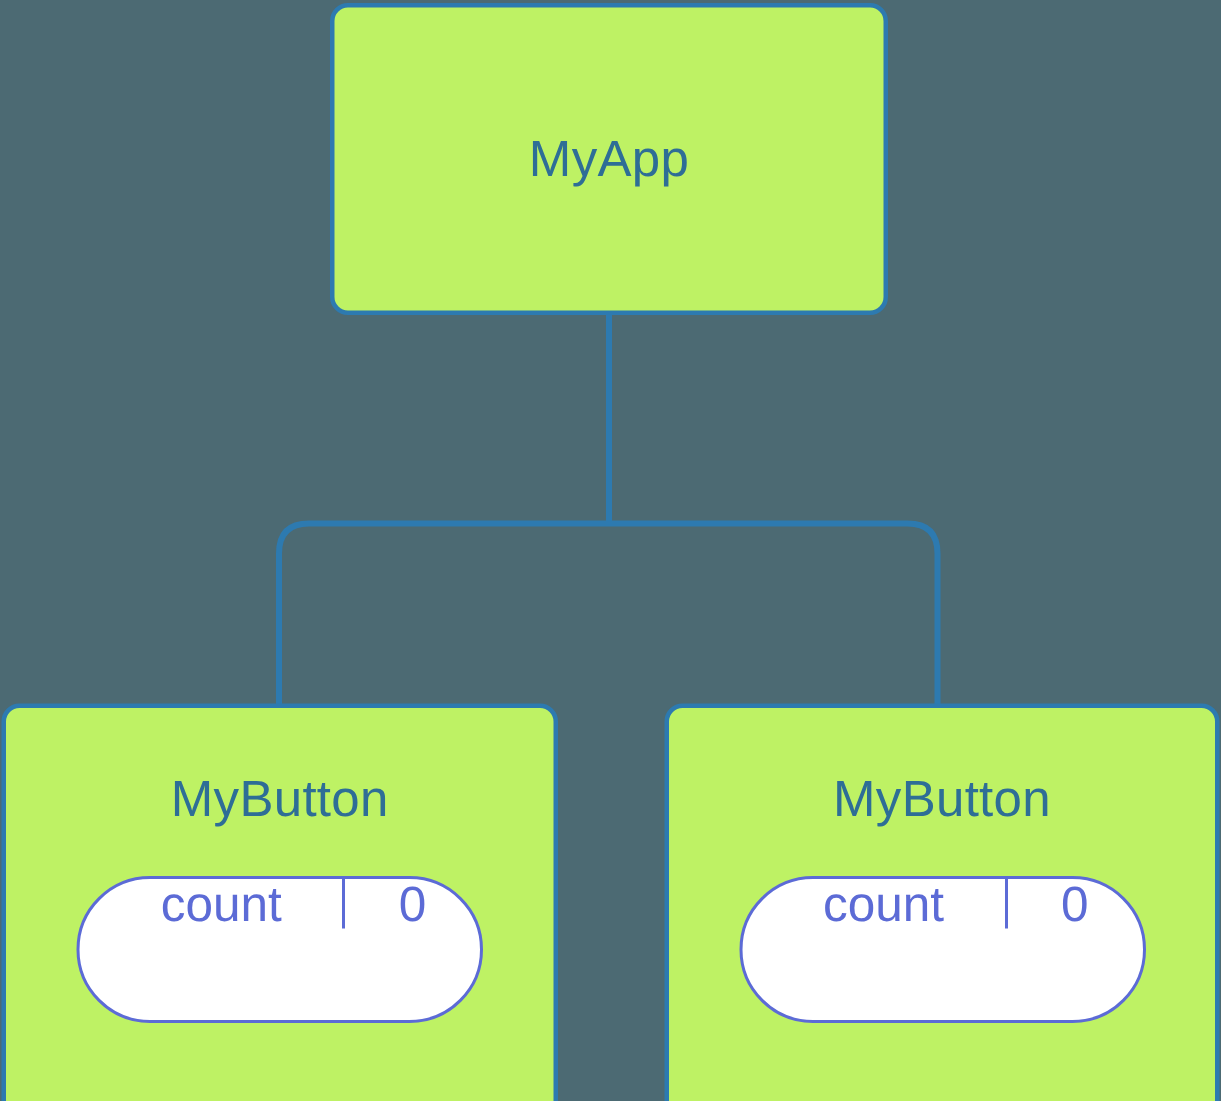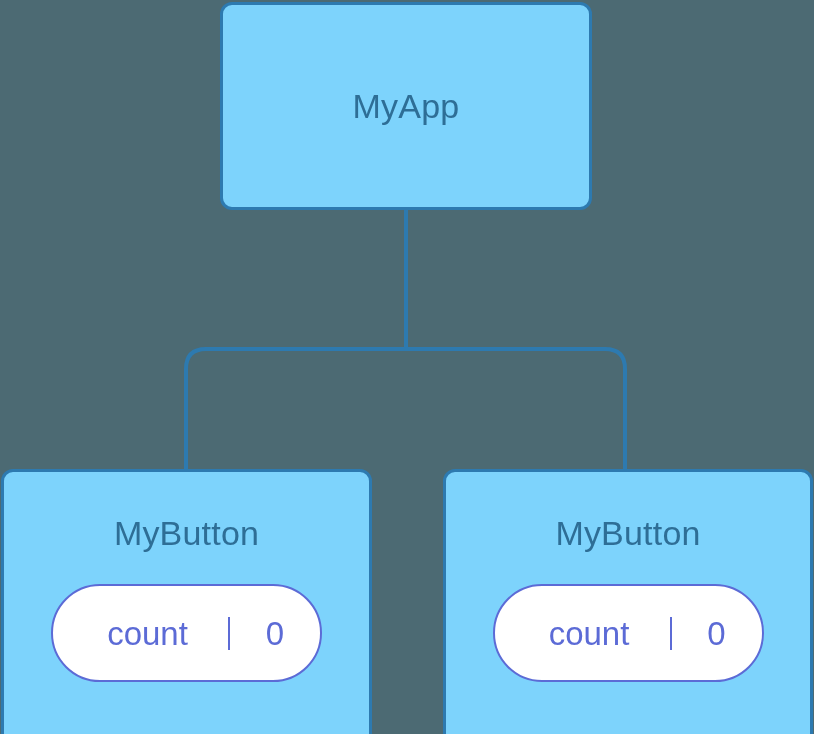--- a/index.html
+++ b/index.html
@@ -23,21 +23,21 @@
   #edges {
     position: absolute;
     left: 0;
     top: 0;
     width: 814px;
     height: 734px;
     pointer-events: none;
   }
   .node {
     position: absolute;
-    background: #7dd3fc;
+    background: #bef264;
     border: 3px solid #2d7ab0;
     border-radius: 12px;
     box-sizing: border-box;
     display: flex;
     flex-direction: column;
     align-items: center;
     z-index: 2;
   }
   .node-title {
     color: #2e6e96;
@@ -65,21 +65,21 @@
     width: 371px;
   }
   #node-btn-1 {
     left: 443px;
     width: 370px;
   }
   
   .state-pill {
     margin-top: 34px;
     display: flex;
-    align-items: center;
+    align-items: flex-start;
     height: 98px;
     border: 2px solid #5c6bd6;
     border-radius: 49px;
     box-sizing: border-box;
     background: #ffffff;
     overflow: hidden;
   }
   .state-key, .state-val {
     display: flex;
     align-items: center;

